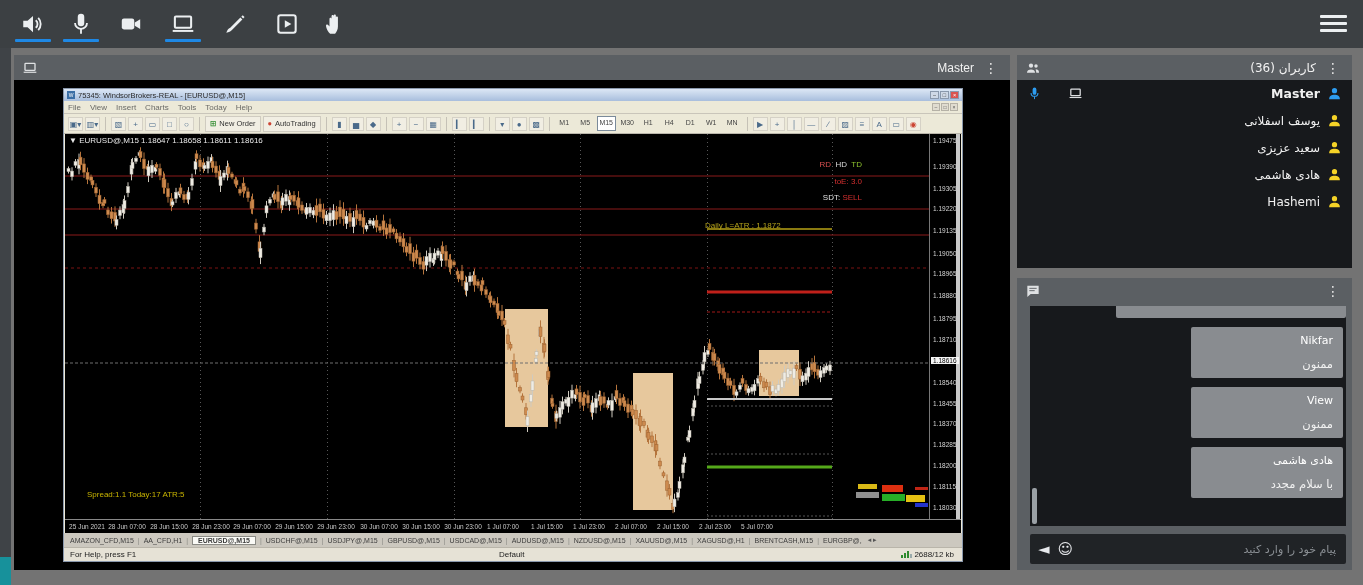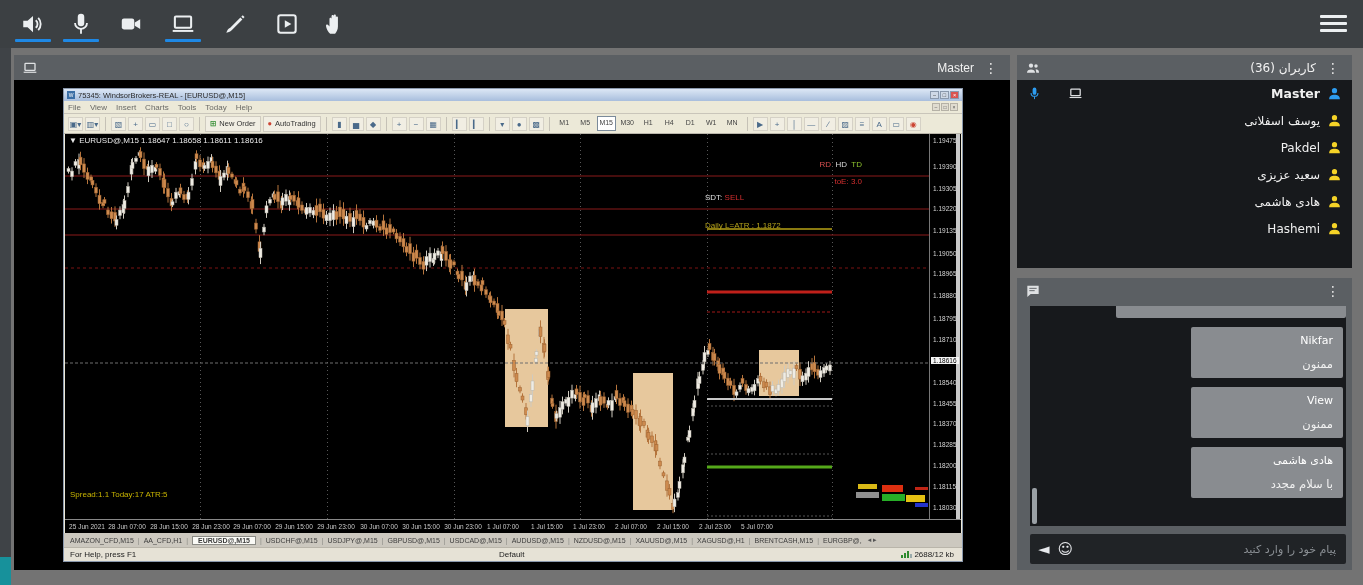--- a/index.html
+++ b/index.html
@@ -794,26 +794,26 @@
                 <rect x="841" y="361" width="19" height="7" fill="#e6c212"></rect>
                 <rect x="850" y="369" width="13" height="4" fill="#2433cc"></rect>
               </svg>
             <div class="ctext" style="left:4px;top:2px;color:#e8e8e8;"><span>▼</span> <span>EURUSD@,M15  1.18647 1.18658 1.18611 1.18616</span></div>
             <div class="ctext" style="left:640px;top:26px;width:157px;text-align:right;">
               <span style="color:#d85050;">RD</span>&nbsp;
               <span style="color:#d8d8d8;margin-top:48px;">HD</span>&nbsp;
               <span style="color:#8fc42e;">TD</span>
             </div>
             <div class="ctext" style="left:640px;top:43px;width:157px;text-align:right;color:#d32f2f;">toE: 3.0</div>
-            <div class="ctext" style="left:640px;top:59px;width:157px;text-align:left;">
+            <div class="ctext" style="left:640px;top:59px;width:157px;text-align:right;">
               <span style="color:#e0e0e0;">SDT:</span>
               <span style="color:#d32f2f;">SELL</span>
             </div>
             <div class="ctext" style="left:640px;top:87px;color:#b3a11b;">Daily L=ATR : 1.1872</div>
-            <div class="ctext" style="left:5px;top:356px;color:#c8b400;text-align:center;">Spread:1.1  Today:17   ATR:5</div>
+            <div class="ctext" style="left:22px;top:356px;color:#c8b400;text-align:center;">Spread:1.1  Today:17   ATR:5</div>
           </div>
           <div class="scalecol" id="scalecol">
             <div class="vsb"></div>
           <div class="pricelab" style="top:3px">1.19475</div>
               <div class="pricelab" style="top:29px">1.19390</div>
               <div class="pricelab" style="top:51px">1.19305</div>
               <div class="pricelab" style="top:71px">1.19220</div>
               <div class="pricelab" style="top:93px">1.19135</div>
               <div class="pricelab" style="top:116px">1.19050</div>
               <div class="pricelab" style="top:136px">1.18965</div>
@@ -939,29 +939,20 @@
           </span>
           <span class="uname fa" style="">یوسف اسفلانی</span>
         </div>
         <div class="urow">
           <span class="ic14">
             <svg viewBox="0 0 24 24">
               <circle cx="12" cy="7.5" r="4.2" fill="#f5d327"></circle>
               <path d="M3.5 20.5c0-4.3 3.7-6.5 8.5-6.5s8.5 2.2 8.5 6.5v.5h-17z" fill="#f5d327"></path>
             </svg>
           </span>
-          <span class="uname fa" style="">Pakdel</span>
-        </div>
-        <div class="urow">
-          <span class="ic14">
-            <svg viewBox="0 0 24 24">
-              <circle cx="12" cy="7.5" r="4.2" fill="#f5d327"></circle>
-              <path d="M3.5 20.5c0-4.3 3.7-6.5 8.5-6.5s8.5 2.2 8.5 6.5v.5h-17z" fill="#f5d327"></path>
-            </svg>
-          </span>
           <span class="uname fa" style="">سعید عزیزی</span>
         </div>
         <div class="urow">
           <span class="ic14">
             <svg viewBox="0 0 24 24">
               <circle cx="12" cy="7.5" r="4.2" fill="#f5d327"></circle>
               <path d="M3.5 20.5c0-4.3 3.7-6.5 8.5-6.5s8.5 2.2 8.5 6.5v.5h-17z" fill="#f5d327"></path>
             </svg>
           </span>
           <span class="uname fa" style="">هادی هاشمی</span>

